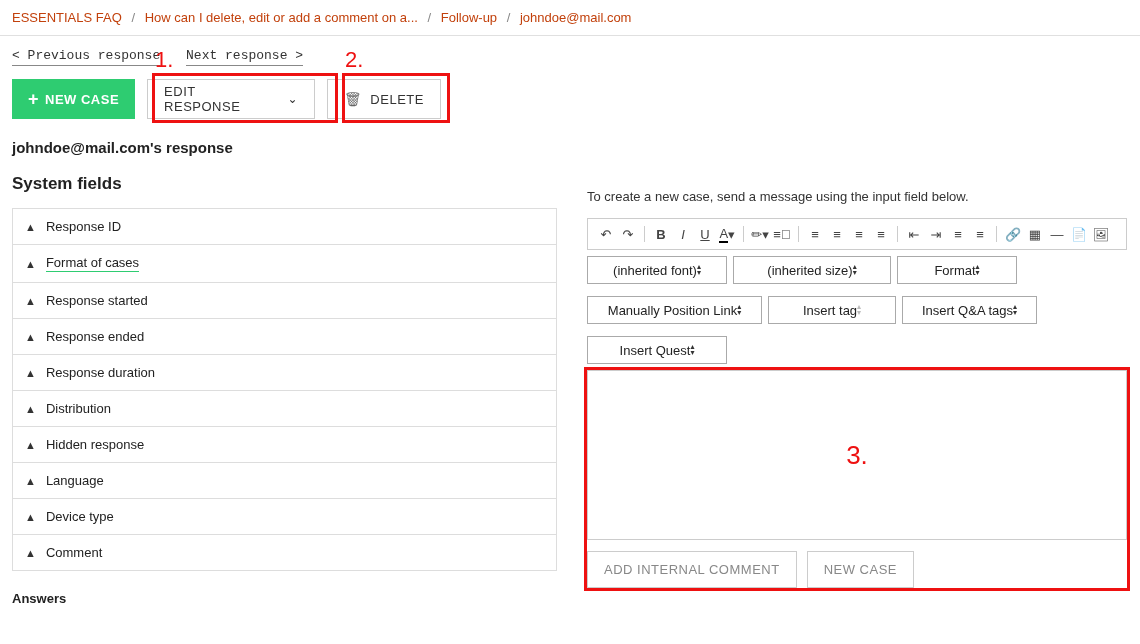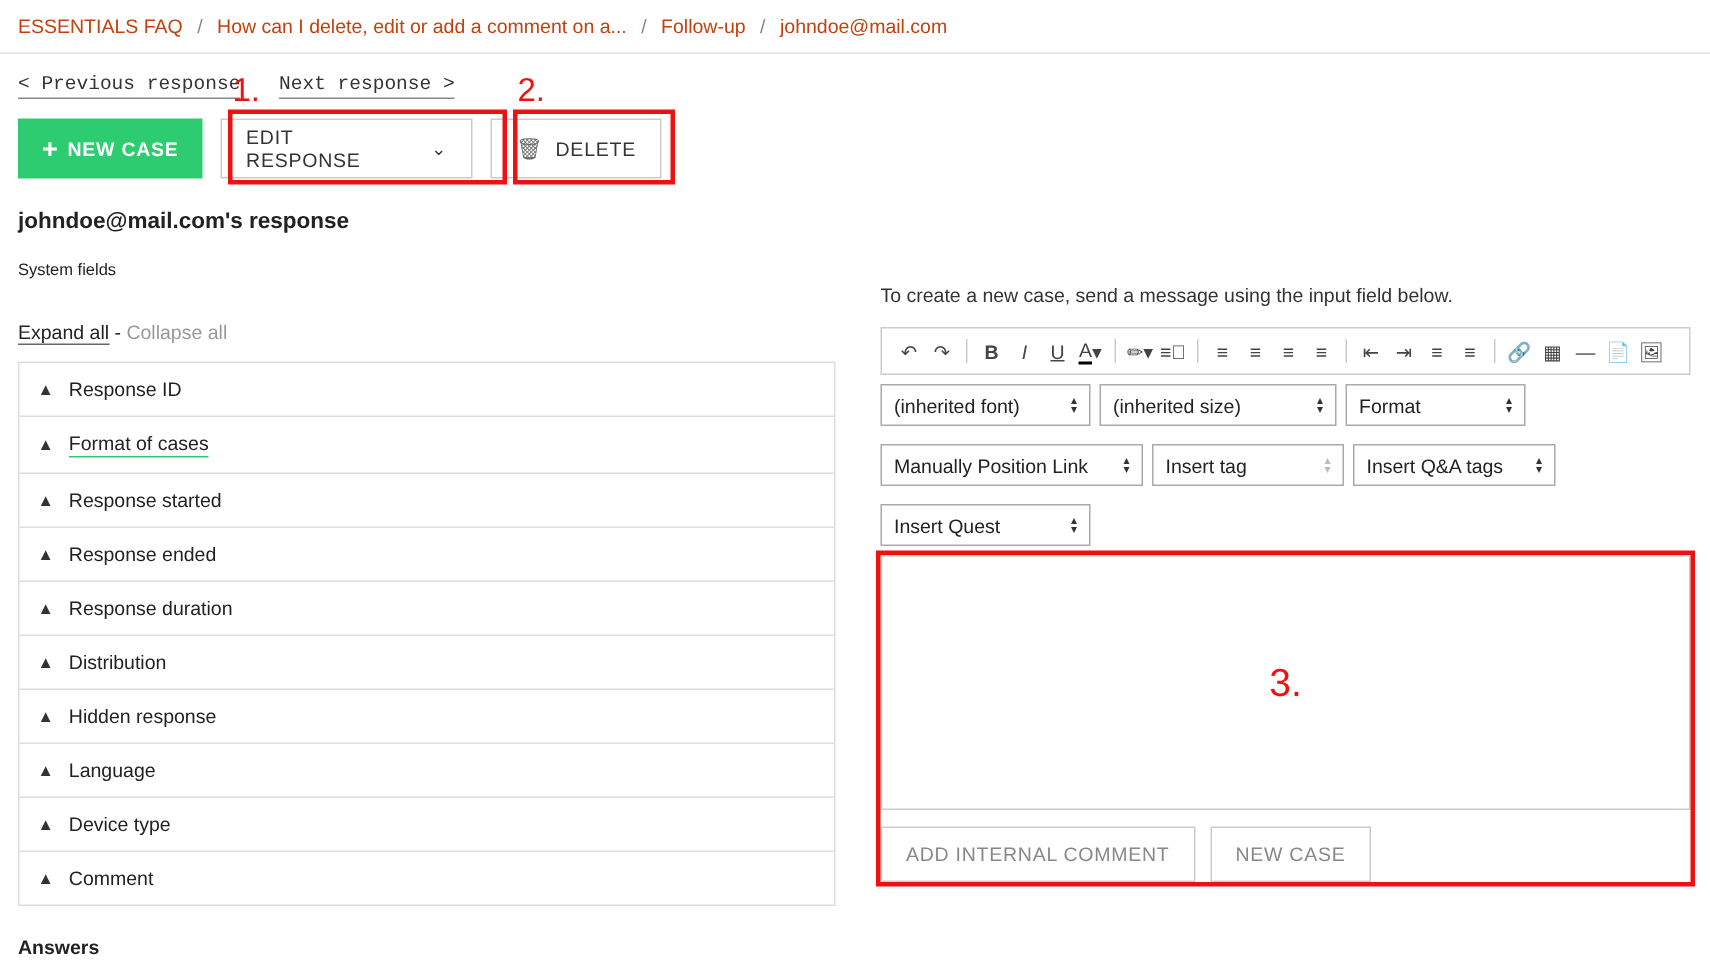--- a/index.html
+++ b/index.html
@@ -15,38 +15,38 @@
 .btn-plus { font-size: 18px; margin-right: 6px; font-weight: bold; }
 .btn-outline { background: #fff; color: #333; border: 1px solid #ccc; }
 .red-box { border: 3px solid #e11; position: absolute; pointer-events: none; }
 .annot { position: absolute; color: #e11; font-size: 22px; font-weight: normal; pointer-events: none; }
 .chev { margin-left: 14px; font-size: 12px; }
 .trash { margin-right: 8px; font-size: 14px; color: #666; }
 .main { display: flex; padding: 0 12px; gap: 30px; }
 .left { width: 545px; }
 .right { width: 540px; }
 h3 { font-size: 15px; font-weight: bold; margin-bottom: 18px; }
-.sysf { font-size: 11px; font-weight: normal; margin-bottom: 28px; }
+.sysf { font-size: 17px; font-weight: bold; margin-bottom: 14px; }
 .expcol { font-size: 13px; margin-bottom: 12px; }
 .expcol .exp { border-bottom: 1px solid #666; }
 .expcol .col { color: #999; }
 .field-list { border: 1px solid #ddd; }
 .field-row { padding: 10px 12px; border-bottom: 1px solid #ddd; font-size: 13px; display: flex; align-items: center; }
 .field-row:last-child { border-bottom: none; }
 .field-row .tri { margin-right: 10px; font-size: 11px; color: #333; }
 .field-row.highlight .lbl { border-bottom: 1px solid #2ecc71; padding-bottom: 1px; }
 .answers { font-weight: bold; font-size: 13px; margin-top: 20px; }
 .follow { font-size: 15px; font-weight: bold; margin-bottom: 18px; }
 .follow .chg { font-weight: normal; border-bottom: 1px solid #666; margin-left: 6px; }
 .hint { font-size: 13px; color: #333; margin: 50px 0 14px 0; }
 .toolbar { border: 1px solid #ccc; padding: 5px 8px; display: flex; flex-wrap: wrap; align-items: center; gap: 2px; position: relative; }
 .toolbar .tb { width: 20px; height: 20px; display: flex; align-items: center; justify-content: center; font-size: 13px; color: #444; cursor: pointer; }
 .toolbar .sep { width: 1px; height: 16px; background: #ccc; margin: 0 4px; }
 .selects-row { display: flex; flex-wrap: wrap; gap: 6px; padding: 6px 0; }
-.fake-select { display: flex; align-items: center; justify-content: space-between; border: 1px solid #aaa; height: 28px; padding: 0 8px; font-size: 13px; background: #fff; min-width: 120px; cursor: pointer; }
+.fake-select { display: flex; align-items: center; justify-content: center; border: 1px solid #aaa; height: 28px; padding: 0 8px; font-size: 13px; background: #fff; min-width: 120px; cursor: pointer; }
 .fake-select .spin { display: flex; flex-direction: column; line-height: 6px; font-size: 8px; color: #333; }
 .editor-wrap { position: relative; }
 .editor { border: 1px solid #ccc; height: 170px; width: 100%; resize: none; padding: 8px; font-family: inherit; }
 .editor-actions { display: flex; justify-content: flex-start; gap: 10px; padding-top: 8px; }
 .btn2 { border: 1px solid #ccc; background: #fff; color: #888; padding: 10px 16px; font-size: 13px; letter-spacing: 0.5px; cursor: pointer; }
 </style>
 </head>
 <body>
 
 <div class="breadcrumb">
@@ -80,23 +80,20 @@
   <div class="red-box" style="left:152px; top:10px; width:186px; height:50px;"></div>
   <div class="red-box" style="left:342px; top:10px; width:108px; height:50px;"></div>
   <div class="annot" style="left:155px; top:-16px;">1.</div>
   <div class="annot" style="left:345px; top:-16px;">2.</div>
 </div>
 
 <div class="main">
   <div class="left">
     <h3>johndoe@mail.com's response</h3>
     <div class="sysf">System fields</div>
-    <div class="expcol">
-      <span class="exp">Expand all</span><span> - </span><span class="col">Collapse all</span>
-    </div>
     <div class="field-list">
       <div class="field-row">
           <span class="tri">▲</span>
           <span class="lbl">Response ID</span>
         </div>
       <div class="field-row highlight">
           <span class="tri">▲</span>
           <span class="lbl">Format of cases</span>
         </div>
       <div class="field-row">

